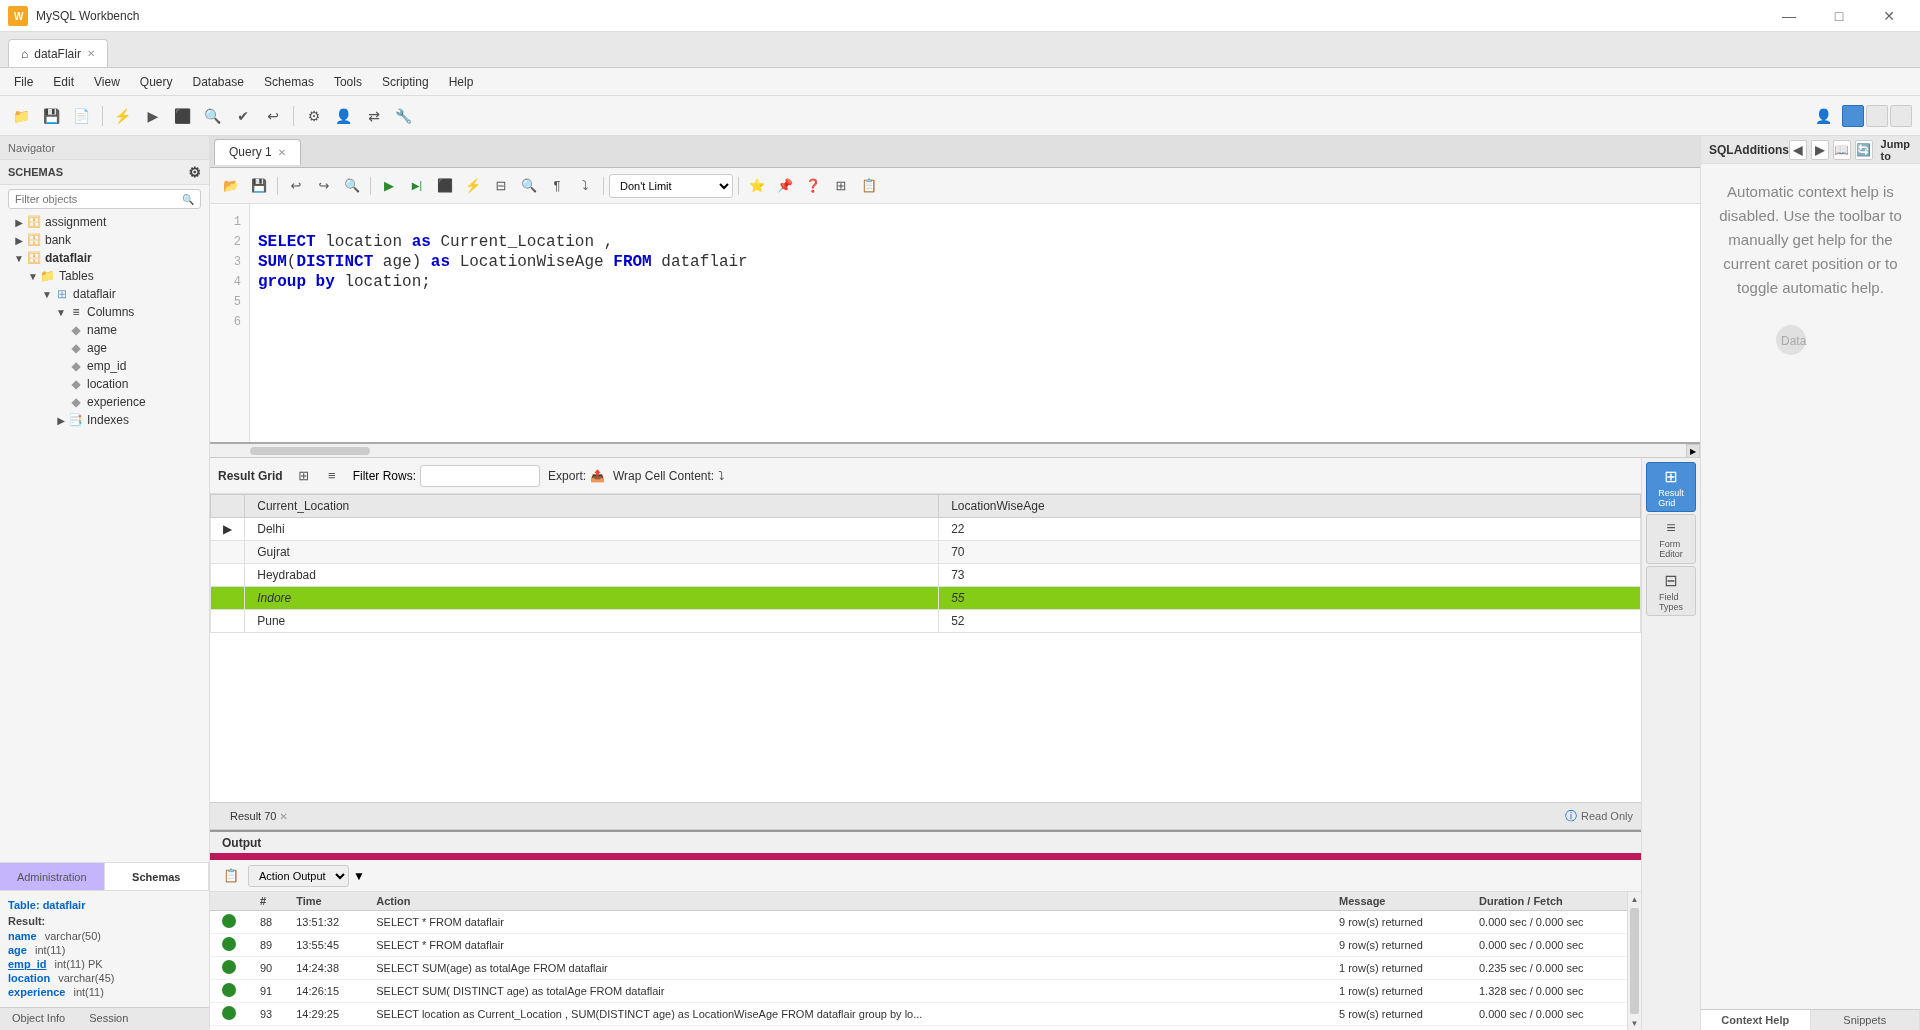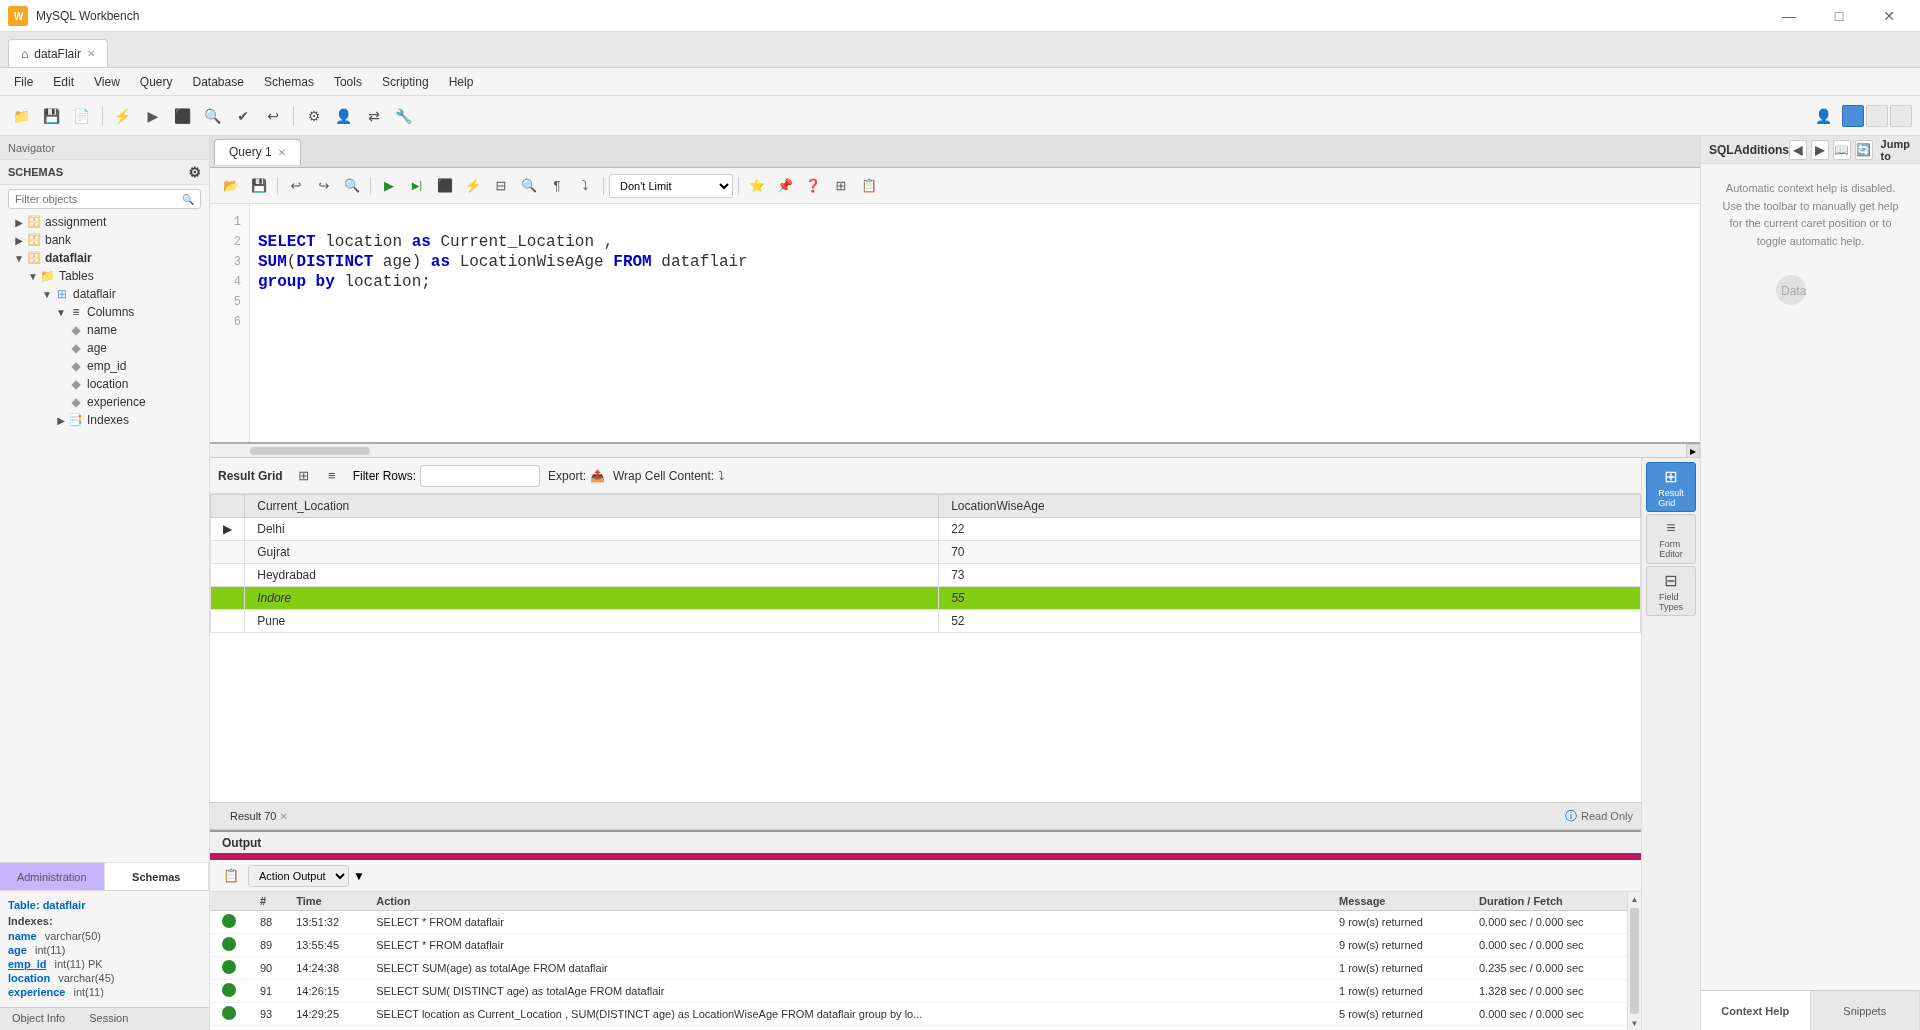--- a/index.html
+++ b/index.html
@@ -119,23 +119,23 @@
     .output-scrollbar { width: 14px; background: #f0f0f0; border-left: 1px solid #ddd; display: flex; flex-direction: column; }
     .scroll-btn { height: 14px; display: flex; align-items: center; justify-content: center; cursor: pointer; color: #666; font-size: 8px; }
     .scroll-thumb { flex: 1; background: #ccc; margin: 2px; border-radius: 2px; }
 
     
     .right-panel { width: 220px; background: #f5f5f5; border-left: 1px solid #ddd; display: flex; flex-direction: column; overflow: hidden; }
     .right-panel-header { height: 28px; background: #e8e8e8; display: flex; align-items: center; padding: 0 8px; border-bottom: 1px solid #ddd; font-size: 12px; font-weight: bold; color: #333; justify-content: space-between; }
     .right-panel-nav { display: flex; align-items: center; gap: 4px; }
     .right-panel-btn { width: 20px; height: 20px; display: flex; align-items: center; justify-content: center; cursor: pointer; color: #555; font-size: 12px; border: 1px solid #ccc; border-radius: 2px; background: #fff; }
     .right-panel-content { flex: 1; padding: 16px; display: flex; flex-direction: column; align-items: center; justify-content: flex-start; }
-    .help-text { font-size: 11px; color: #888; text-align: center; line-height: 1.6; }
+    .help-text { font-size: 15px; color: #888; text-align: center; line-height: 1.6; }
     .data-logo { margin-top: 20px; font-size: 11px; color: #aaa; text-align: center; }
-    .right-panel-tabs { display: flex; border-top: 1px solid #ccc; background: #e8e8e8; height: 40px; }
+    .right-panel-tabs { display: flex; border-top: 1px solid #ccc; background: #e8e8e8; height: 21px; }
     .right-panel-tab { flex: 1; display: flex; align-items: center; justify-content: center; font-size: 11px; cursor: pointer; color: #555; border-right: 1px solid #ddd; }
     .right-panel-tab.active { background: #fff; font-weight: bold; }
 
     
     .grid-buttons { display: flex; flex-direction: column; gap: 2px; padding: 4px; background: #f0f0f0; border-left: 1px solid #ddd; }
     .grid-btn { width: 50px; height: 50px; display: flex; flex-direction: column; align-items: center; justify-content: center; cursor: pointer; background: #e8e8e8; border: 1px solid #ccc; border-radius: 3px; font-size: 9px; color: #555; gap: 2px; }
     .grid-btn.active { background: #4a90d9; color: #fff; border-color: #2a70b9; }
     .grid-icon { font-size: 16px; }
 
     
@@ -309,21 +309,21 @@
     <div class="sidebar-tabs">
       <div class="sidebar-tab">Administration</div>
       <div class="sidebar-tab active">Schemas</div>
     </div>
 
     <div class="info-panel">
       <div class="info-title">
         <span>Table: </span>
         <span class="info-col-name">dataflair</span>
       </div>
-      <div class="info-label">Indexes:</div>
+      <div class="info-label">Result:</div>
       <div style="margin-top:2px;">
         <div class="info-row">
           <span class="info-col-name">name</span>
           <span class="info-col-type">varchar(50)</span>
         </div>
         <div class="info-row">
           <span class="info-col-name">age</span>
           <span class="info-col-type">int(11)</span>
         </div>
         <div class="info-row">

